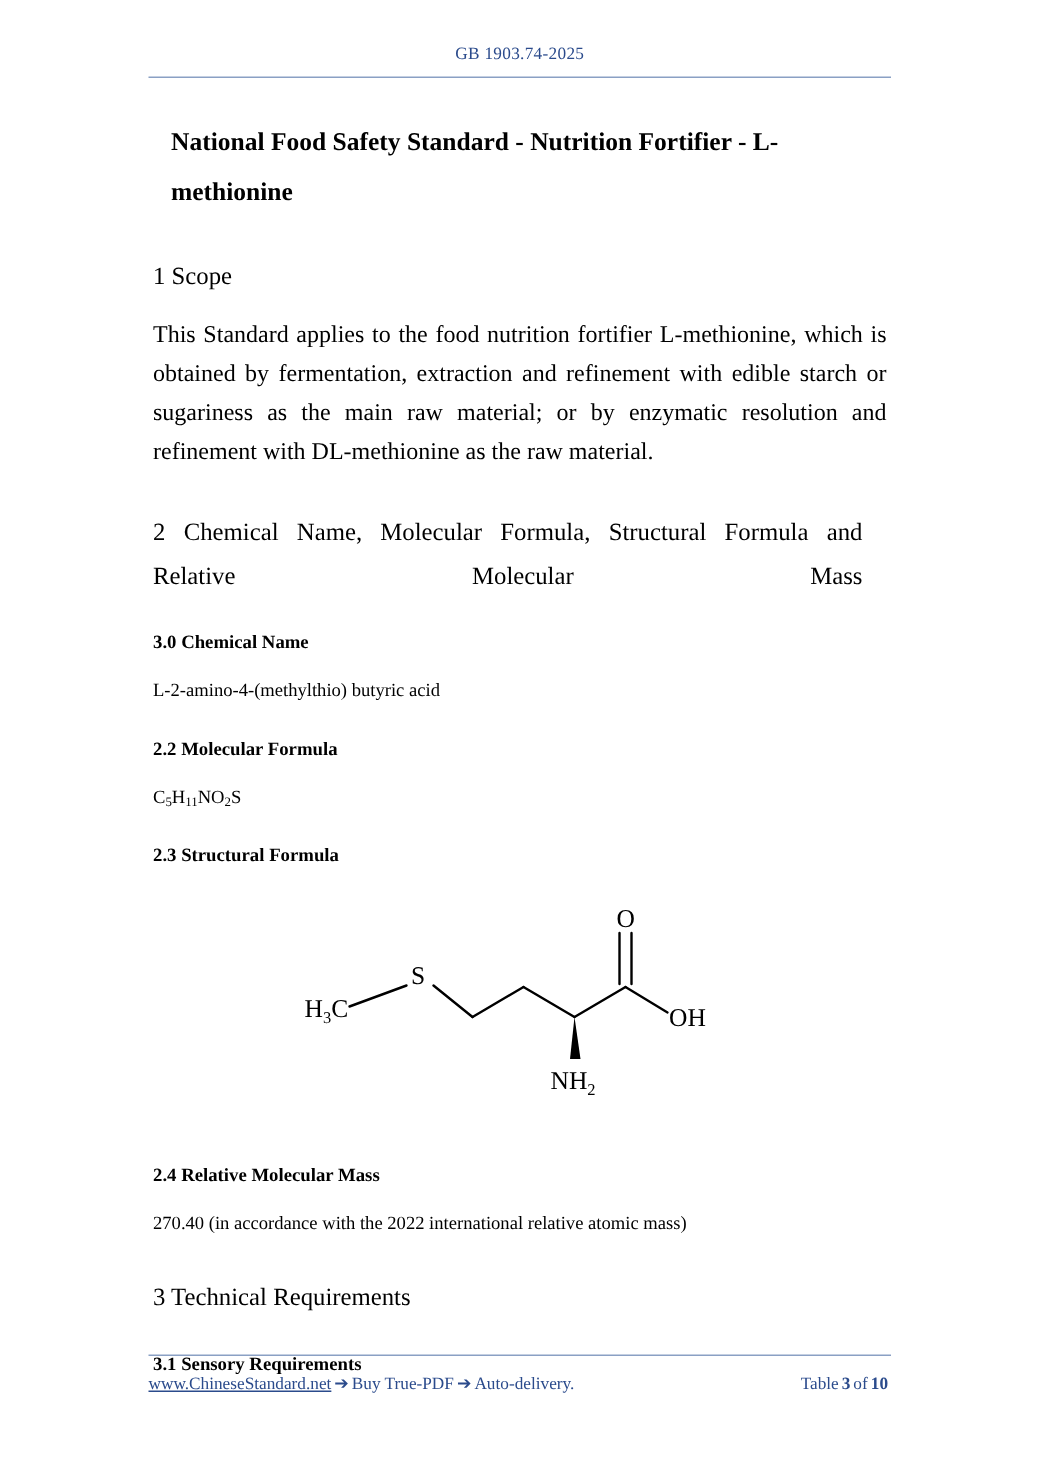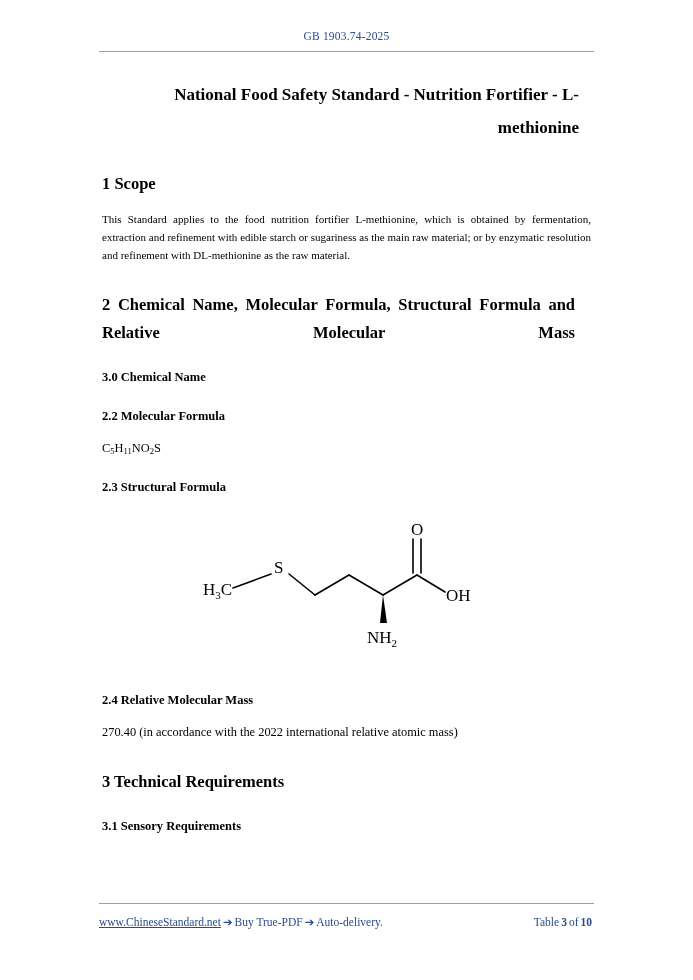--- a/index.html
+++ b/index.html
@@ -41,44 +41,44 @@
   }
   .content {
     position: absolute;
     top: 78px;
     left: 102px;
     width: 489px;
   }
   h1.doc-title {
     font-size: 17px;
     font-weight: bold;
-    text-align: right;
+    text-align: left;
     line-height: 1.95;
     margin: 0 0 0 0;
     padding: 0 12px;
   }
   h2.section {
     font-size: 16.5px;
-    font-weight: bold;
+    font-weight: normal;
     margin: 26px 16px 0 0;
     line-height: 1.75;
     text-align: justify;
   }
   h2.section.wide {
     text-align: justify;
     text-align-last: justify;
   }
   h3.subsection {
     font-size: 12.5px;
     font-weight: bold;
     margin: 21px 0 0 0;
     line-height: 1.4;
   }
   p.body {
-    font-size: 11px;
+    font-size: 16px;
     line-height: 1.62;
     margin: 12px 0 0 0;
     text-align: justify;
   }
   p.plain {
     font-size: 12.4px;
     line-height: 1.5;
     margin: 14px 0 0 0;
   }
   sub {
@@ -145,20 +145,21 @@
   <div class="content">
 
     <h1 class="doc-title">National Food Safety Standard - Nutrition Fortifier - L-methionine</h1>
 
     <h2 class="section">1 Scope</h2>
     <p class="body">This Standard applies to the food nutrition fortifier L-methionine, which is obtained by fermentation, extraction and refinement with edible starch or sugariness as the main raw material; or by enzymatic resolution and refinement with DL-methionine as the raw material.</p>
 
     <h2 class="section wide">2 Chemical Name, Molecular Formula, Structural Formula and Relative Molecular Mass</h2>
 
     <h3 class="subsection">3.0 Chemical Name</h3>
+    <p class="plain">L-2-amino-4-(methylthio) butyric acid</p>
 
     <h3 class="subsection">2.2 Molecular Formula</h3>
     <p class="plain">
       <span>C</span><sub>5</sub><span>H</span><sub>11</sub><span>NO</span><sub>2</sub><span>S</span>
     </p>
 
     <h3 class="subsection">2.3 Structural Formula</h3>
 
     <div class="structure">
       <svg width="300" height="150" viewBox="0 0 300 150">

